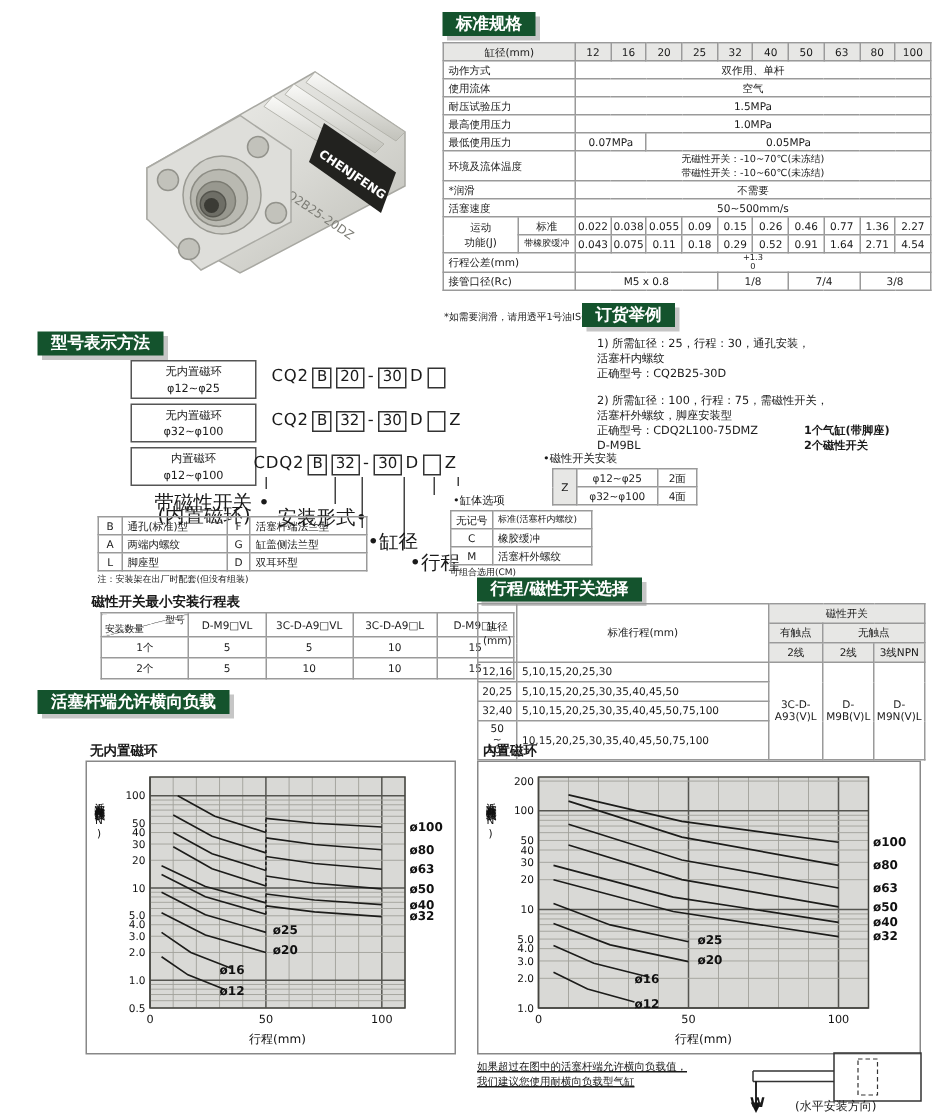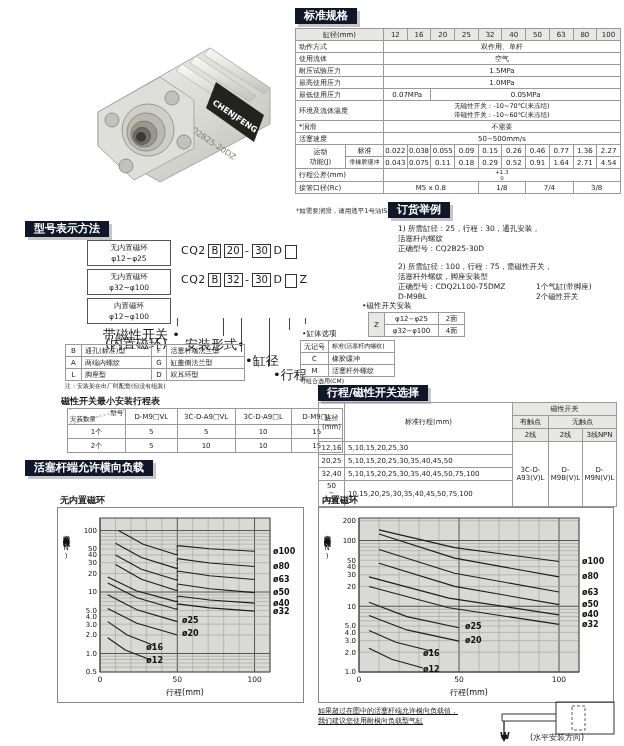--- a/index.html
+++ b/index.html
@@ -1,20 +1,20 @@
 <!DOCTYPE html>
 <html><head>
 <meta charset="utf-8">
 <style>
   * { box-sizing: border-box; margin: 0; padding: 0; }
   html,body { background:#ffffff; }
   body { font-family:"DejaVu Sans","Liberation Sans",sans-serif; color:#1a1a1a; }
   .page { position:relative; width:624px; height:746px; background:#fff; overflow:hidden; }
 
-  .sec-hdr { position:absolute; background:#0f172a; color:#fff; font-weight:bold;
+  .sec-hdr { position:absolute; background:#14532d; color:#fff; font-weight:bold;
              font-size:11px; line-height:16px; padding:0 9px; box-shadow:3px 3px 0 #c6c6c6; white-space:nowrap; }
 
   table { border-collapse:collapse; font-size:7px; }
   td, th { border:1px solid #9a9a9a; text-align:center; padding:0 1px; height:12px; font-weight:normal; }
   .lbl { text-align:left; padding-left:3px; white-space:pre-line; }
   .shade { background:#e7e7e5; }
   .pre { white-space:pre-line; }
 
   
   .spec-tbl { position:absolute; left:295px; top:28px; width:325px; table-layout:fixed; }
@@ -228,20 +228,30 @@
       <span class="mpre">CQ2</span>
       <span class="mbox">B</span>
       <span class="mbox">20</span>
       <span class="mpre">-</span>
       <span class="mbox">30</span>
       <span class="mpre">D</span>
       <span class="mbox empty"></span>
     </div>
     <div class="code-row" style="left:156px; top:35px;">
       <span class="mpre">CQ2</span>
+      <span class="mbox">B</span>
+      <span class="mbox">32</span>
+      <span class="mpre">-</span>
+      <span class="mbox">30</span>
+      <span class="mpre">D</span>
+      <span class="mbox empty"></span>
+      <span class="mpre">Z</span>
+    </div>
+    <div class="code-row" style="left:144px; top:64px;">
+      <span class="mpre">CDQ2</span>
       <span class="mbox">B</span>
       <span class="mbox">32</span>
       <span class="mpre">-</span>
       <span class="mbox">30</span>
       <span class="mpre">D</span>
       <span class="mbox empty"></span>
       <span class="mpre">Z</span>
     </div>
 
     <div class="vline" style="left:152px; top:80px; height:8px;"></div>
@@ -327,21 +337,21 @@
 
   <div class="sec-hdr" style="left:388px; top:202px;">订货举例</div>
 
   <div class="order-text" style="left:398px; top:224px;">1) 所需缸径：25，行程：30，通孔安装，
 活塞杆内螺纹
   正确型号：CQ2B25-30D</div>
   <div class="order-text" style="left:398px; top:262px;">2) 所需缸径：100，行程：75，需磁性开关，
 活塞杆外螺纹，脚座安装型
   正确型号：CDQ2L100-75DMZ
              D-M9BL</div>
-  <div class="order-note" style="left:536px; top:282px;">1个气缸(带脚座)
+  <div class="order-note" style="left:536px; top:282px;font-weight:bold;">1个气缸(带脚座)
 2个磁性开关</div>
 
   <div class="alabel" style="left:362px; top:301px; position:absolute; font-size:7.5px;">•磁性开关安装</div>
   <table class="mini-tbl" style="left:368px; top:312px;">
     <colgroup>
         <col style="width:16px">
         <col style="width:54px">
         <col style="width:26px">
       </colgroup>
     <tbody>

